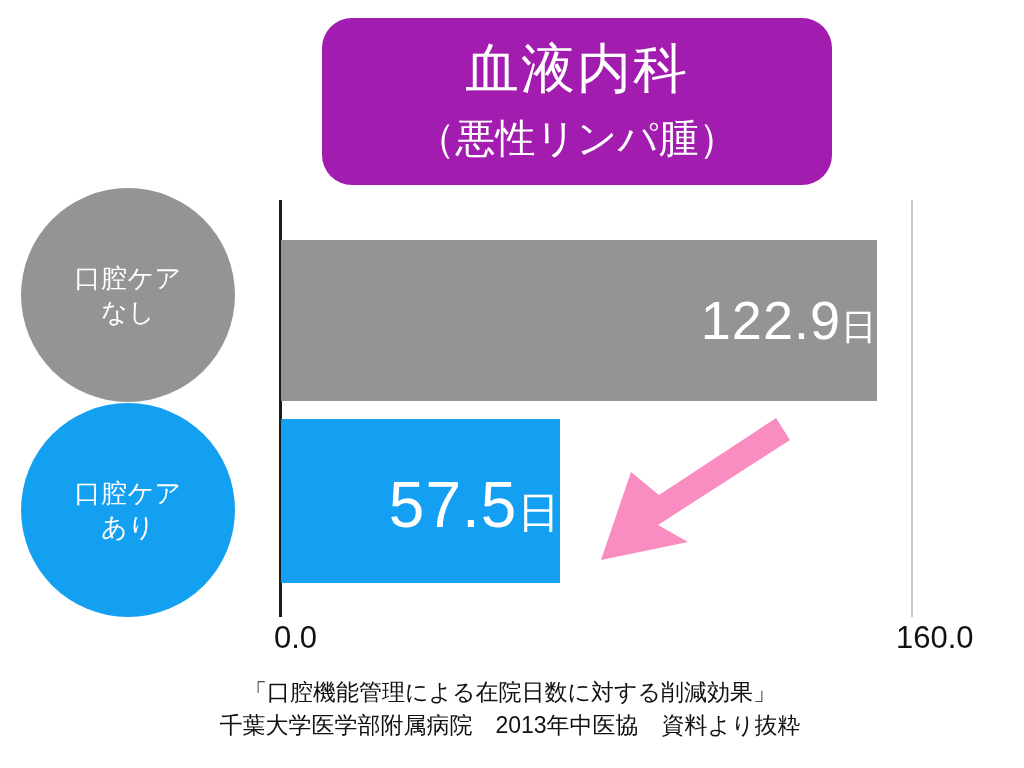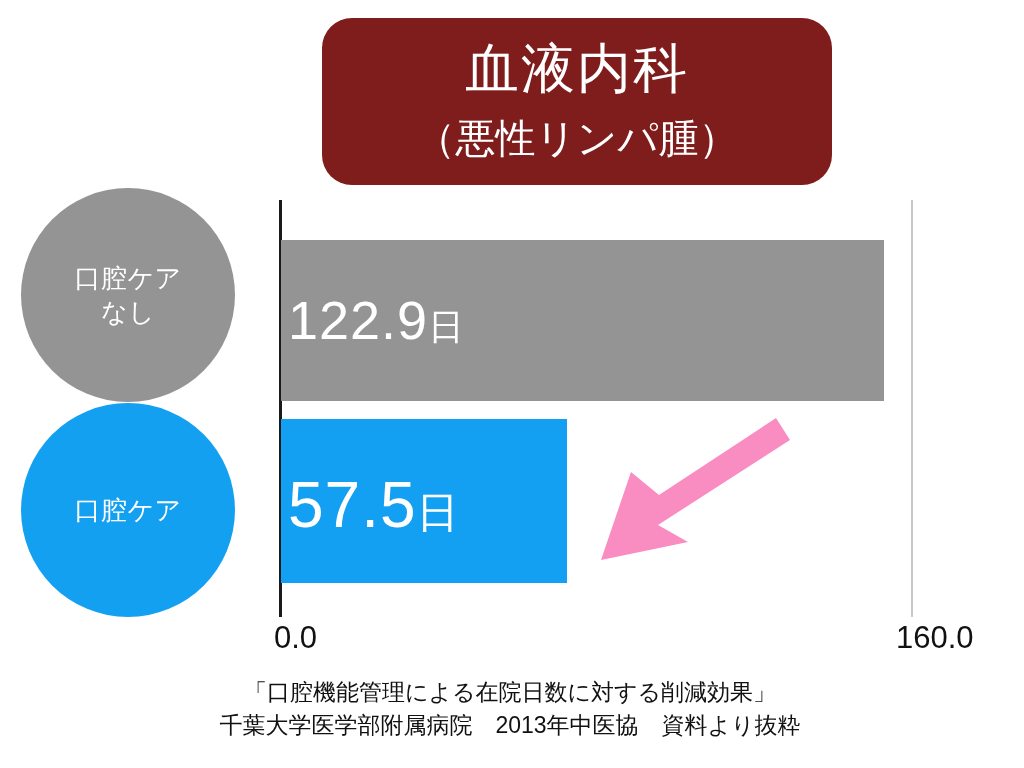--- a/index.html
+++ b/index.html
@@ -22,21 +22,21 @@
     background: #ffffff;
   }
 
   
   #title-banner {
     position: absolute;
     left: 322px;
     top: 18px;
     width: 510px;
     height: 167px;
-    background: #7f1d1d;
+    background: #a21caf;
     border-radius: 30px;
     display: flex;
     flex-direction: column;
     align-items: center;
     justify-content: center;
     box-sizing: border-box;
     padding-bottom: 4px;
   }
   #title-main {
     color: #ffffff;
@@ -106,22 +106,21 @@
     width: 2px;
     height: 417px;
     background: #c9c9c9;
   }
 
   .bar {
     position: absolute;
     left: 2px;
     display: flex;
     align-items: center;
-    justify-content: flex-start;
-    padding-left: 7px;
+    justify-content: flex-end;
   }
   #bar-no-care {
     top: 40px;
     height: 161px;
     background: #949494;
   }
   #bar-with-care {
     top: 219px;
     height: 164px;
     background: #13A0F2;
@@ -195,20 +194,21 @@
     <div id="title-sub">（悪性リンパ腫）</div>
   </div>
 
   <div id="circle-no-care" class="cat-circle">
     <div class="cat-line">口腔ケア</div>
     <div class="cat-line">なし</div>
   </div>
 
   <div id="circle-with-care" class="cat-circle">
     <div class="cat-line">口腔ケア</div>
+    <div class="cat-line">あり</div>
   </div>
 
   <div id="plot">
 
     <div id="y-axis-line"></div>
     <div id="gridline-max"></div>
 
     <div id="bar-no-care" class="bar" style="width: 595.592px; background: rgb(148, 148, 148);">
       <span id="value-no-care" class="bar-value"><span>122.9</span><span class="unit">日</span></span>
     </div>

